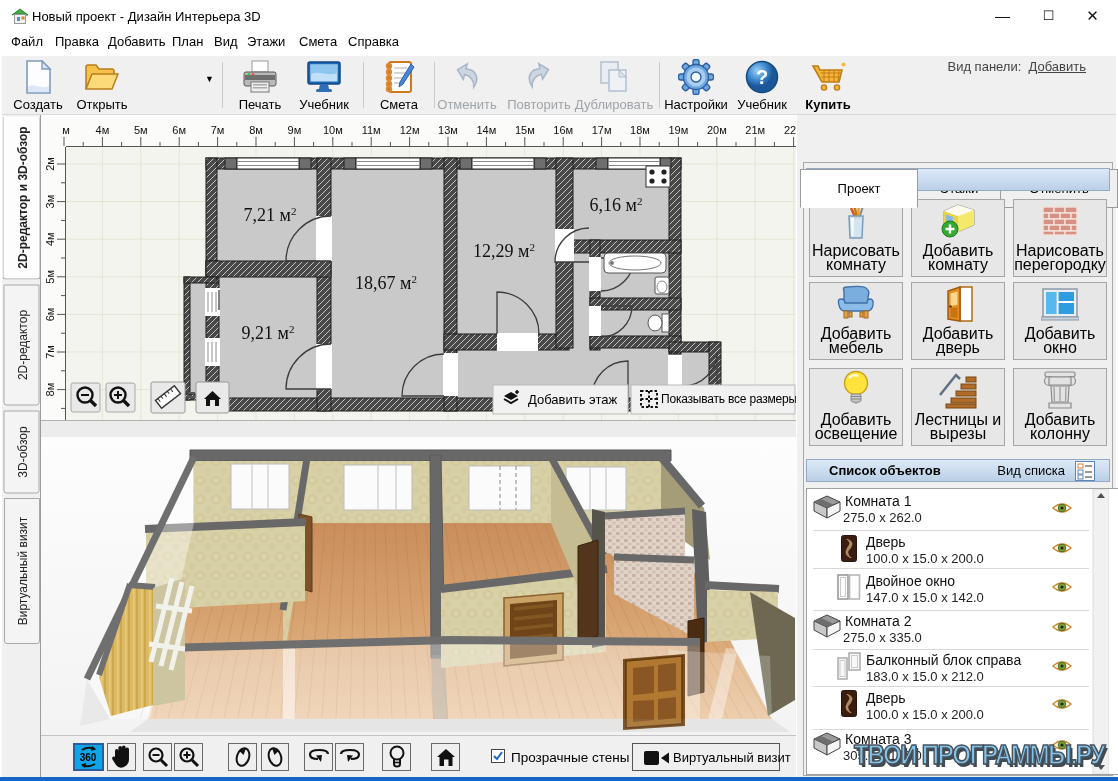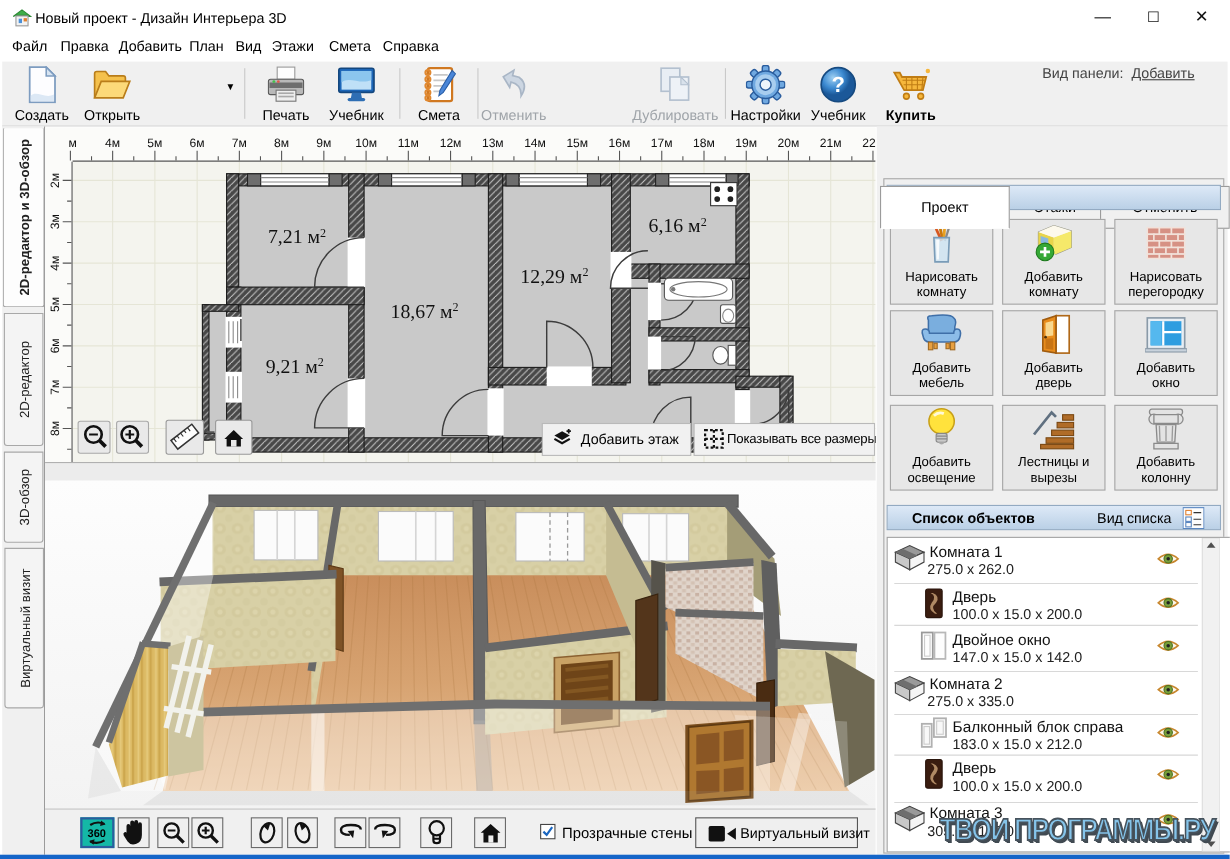--- a/index.html
+++ b/index.html
@@ -29,21 +29,21 @@
   #tb3d{position:absolute;left:41px;top:735px;width:755px;height:42px;background:#f0f0f0;border-top:1px solid #c4c4c4;box-sizing:border-box;}
   .b3{position:absolute;top:7px;width:29px;height:28px;background:#efefef;border:1px solid #6a6a6a;box-sizing:border-box;display:flex;align-items:center;justify-content:center;}
   
   #rpanel{position:absolute;left:797px;top:115px;width:319px;height:662px;background:#f0f0f0;}
   .rtab{position:absolute;top:9px;width:118px;height:39px;box-sizing:border-box;border:1px solid #9b9b9b;background:#f0f0f0;
         text-align:center;line-height:37px;font-size:13px;margin-top:45px;}
   .rtab.act{background:#fff;border-bottom:1px solid #fff;z-index:2;}
   .bluebar{position:absolute;left:9px;width:304px;height:23px;background:linear-gradient(#dde9f7,#bad0e6);border:1px solid #93aac2;box-sizing:border-box;
         font-weight:bold;font-size:13px;line-height:21px;padding-left:22px;}
   .gbtn{position:absolute;width:94px;height:78px;background:#e7e7e7;border:1px solid #a6a6a6;box-sizing:border-box;text-align:center;}
-  .gbtn .gl{font-size:12px;line-height:14px;margin-top:2px;}
+  .gbtn .gl{font-size:16px;line-height:14px;margin-top:2px;}
   .gbtn .gi{height:42px;display:flex;align-items:center;justify-content:center;}
   #listbox{position:absolute;left:9px;top:373px;width:332px;height:287px;background:#fff;border:1px solid #a0a0a0;box-sizing:border-box;}
   .litem .nm{font-size:14px;color:#111;}
   .litem .dm{font-size:13px;color:#222;}
   #watermark{position:absolute;left:854px;top:739px;white-space:nowrap;font-weight:bold;font-size:28px;
      color:#85c4ea;-webkit-text-stroke:1.6px #46525c;text-shadow:2.5px 2.5px 0 #414a52,1px 1px 0 #414a52;
      letter-spacing:-1.5px;transform:scaleX(0.86);transform-origin:left;z-index:50;}
 </style></head>
 <body>
 <div id="titlebar">
@@ -138,20 +138,28 @@
       <div class="lb">Смета</div>
     </div>
   <div class="tsep" style="left:432px"></div>
   <div class="tbtn dis" style="left:432px;width:66px">
       <div class="ic">
     <svg width="34" height="32" viewBox="0 0 34 32">
           <path d="M14 3 L6 11 L14 19 L14 14 Q24 14 26 24 Q30 12 20 8 L14 8 Z" fill="#ccd6e2" stroke="#a9b6c6" stroke-width="1.5" transform="rotate(14 16 16)"></path>
         </svg>
   </div>
       <div class="lb">Отменить</div>
+    </div>
+  <div class="tbtn dis" style="left:502px;width:70px">
+      <div class="ic">
+    <svg width="34" height="32" viewBox="0 0 34 32">
+          <path d="M20 3 L28 11 L20 19 L20 14 Q10 14 8 24 Q4 12 14 8 L20 8 Z" fill="#ccd6e2" stroke="#a9b6c6" stroke-width="1.5" transform="rotate(-14 17 16)"></path>
+        </svg>
+  </div>
+      <div class="lb">Повторить</div>
     </div>
   <div class="tbtn dis" style="left:569px;width:86px">
       <div class="ic">
     <svg width="32" height="34" viewBox="0 0 32 34">
           <rect x="3" y="2" width="17" height="21" fill="#e9eef4" stroke="#b3c0cf" stroke-width="1.5"></rect>
           <rect x="11" y="10" width="17" height="21" fill="#eef2f7" stroke="#b3c0cf" stroke-width="1.5"></rect>
           <path d="M21 10 L28 17 L21 17 Z" fill="#d9e2ec" stroke="#b3c0cf"></path>
         </svg>
   </div>
       <div class="lb">Дублировать</div>
@@ -572,21 +580,21 @@
         <path d="M171 670 L192 586"></path>
   <path d="M149 644 L185 649"></path>
         <path d="M156 606 L192 611"></path>
 </g>
 
 <polygon points="148,719 772,719 790,732 130,732" fill="#9a9a9a" opacity="0.15"></polygon>
 <polygon points="87,679 110,719 80,726" fill="#9a9a9a" opacity="0.12"></polygon>
 </svg>
 </div>
 <div id="tb3d">
-  <div class="b3" style="left:32px;background:#14b8a6;border:2px solid #2a5d9e;width:31px;">
+  <div class="b3" style="left:32px;background:#0ea5e9;border:2px solid #2a5d9e;width:31px;">
     <svg width="25" height="24" viewBox="0 0 25 24">
         <text x="12" y="16" font-size="10" font-weight="bold" text-anchor="middle" font-family="Liberation Sans">360</text>
         <path d="M6 5 Q12 1 19 4" fill="none" stroke="#111" stroke-width="2"></path>
         <path d="M16 1 L20 4.5 L15 6 Z" fill="#111"></path>
         <path d="M19 19 Q13 23 6 20" fill="none" stroke="#111" stroke-width="2"></path>
         <path d="M9 23 L5 19.5 L10 18 Z" fill="#111"></path>
       </svg>
   </div>
   <div class="b3" style="left:66px">
     <svg width="22" height="24" viewBox="0 0 22 24">

